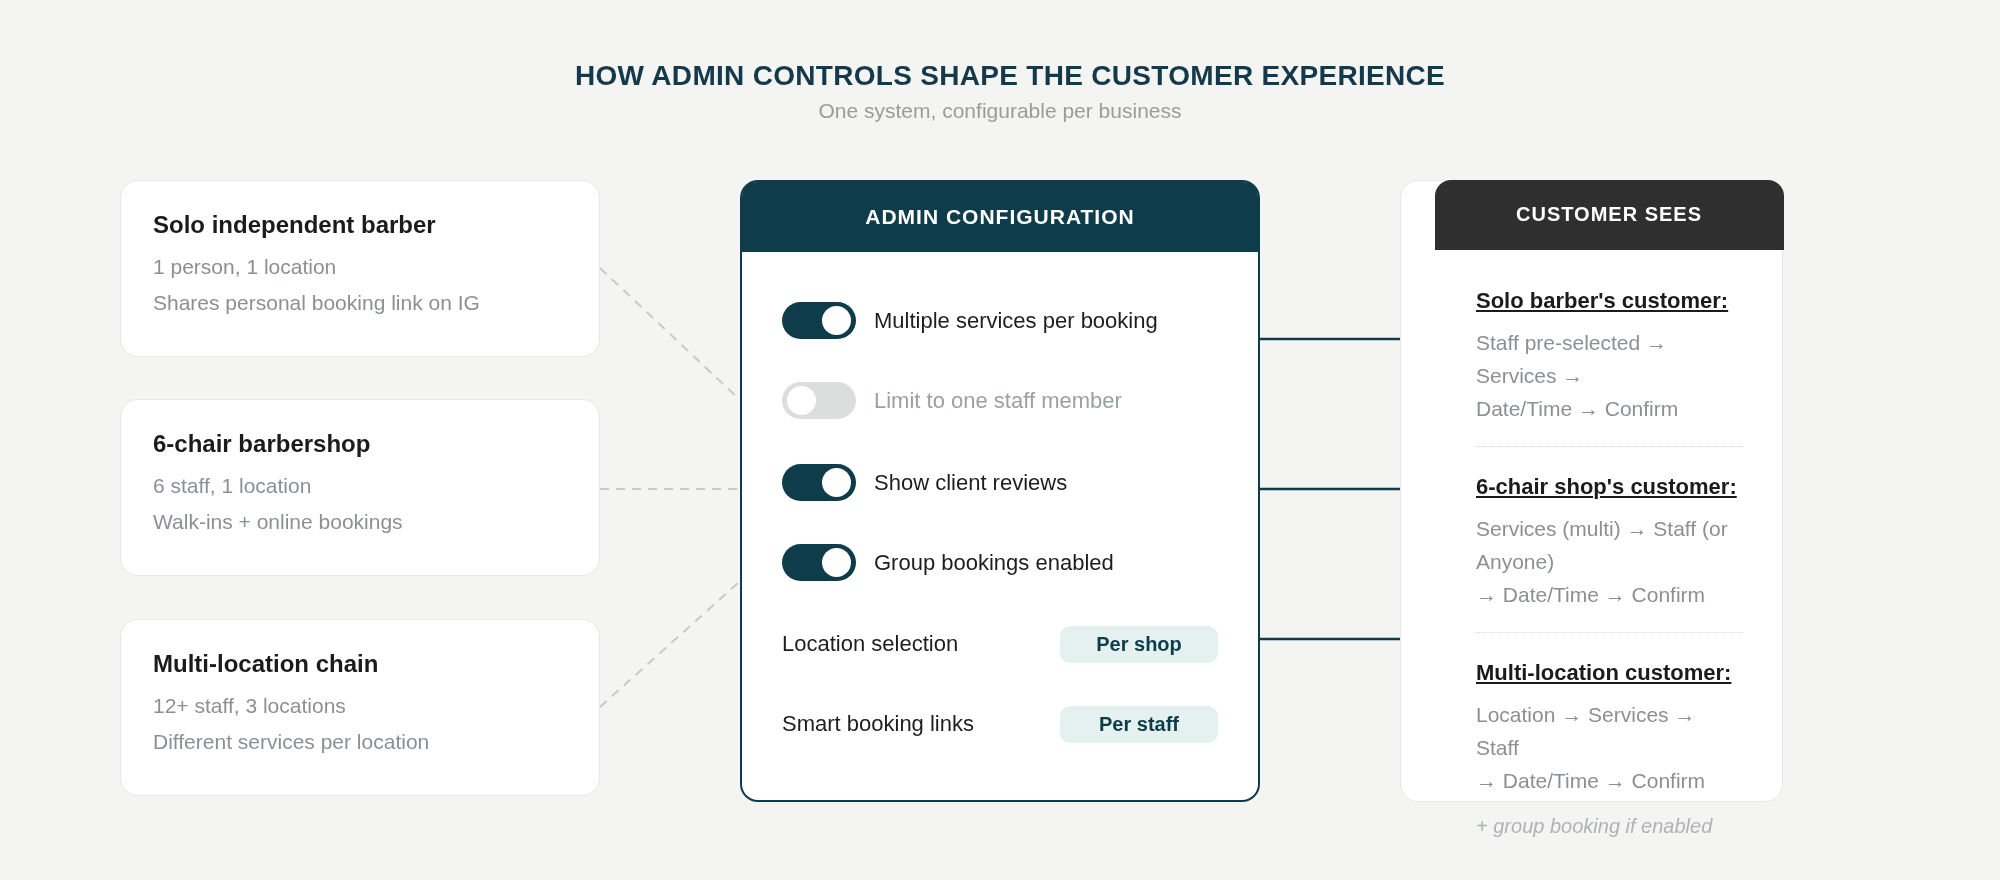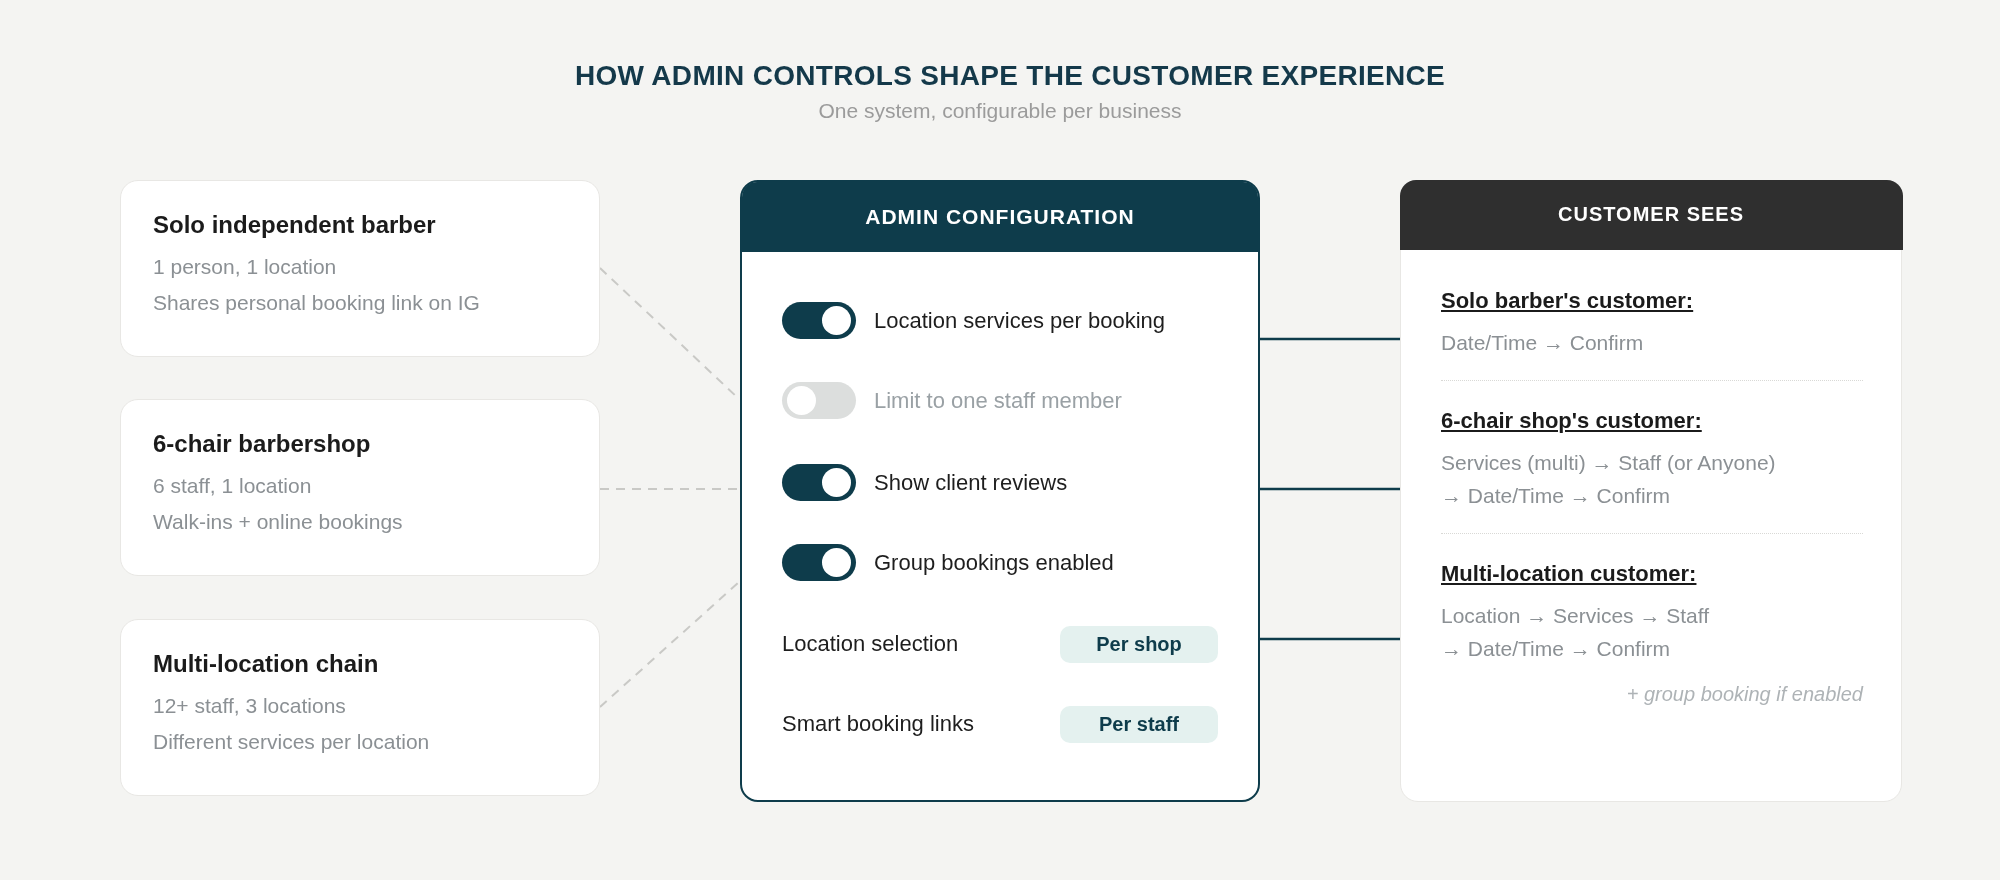--- a/index.html
+++ b/index.html
@@ -53,34 +53,34 @@
     display:flex;align-items:center;justify-content:space-between;
   }
   .setting-label{font-size:22px;color:#1e1e1e;white-space:nowrap;}
   .badge{
     width:158px;height:37px;border-radius:10px;background:#e4f1ef;
     display:flex;align-items:center;justify-content:center;
     font-size:20px;font-weight:bold;color:#0e3c4b;
   }
   
   .customer-panel{
-    position:absolute;left:1400px;top:180px;width:502px;height:622px;box-sizing:border-box;
-    background:#ffffff;border:1.5px solid #e8e7e4;border-radius:18px;z-index:1;
+    position:absolute;left:1400px;top:180px;width:383px;height:622px;box-sizing:border-box;
+    background:#ffffff;border:1.5px solid #e8e7e4;border-radius:18px;z-index:1;padding-left:35px;
   }
   .customer-panel .panel-header{
     height:70px;background:#2f2f2f;border-radius:16px 16px 0 0;
     display:flex;align-items:center;justify-content:center;
     color:#ffffff;font-size:20px;font-weight:bold;letter-spacing:1px;
     margin:-1.5px -1.5px 0;
   }
   .customer-body{padding:38px 38px 0 40px;}
   .cust-section h3{font-size:22px;font-weight:bold;color:#1b1b1b;margin:0 0 13px;line-height:25px;text-decoration:underline;}
   .cust-section p.flow-line{font-size:21px;color:#8b9094;margin:0;line-height:33px;}
   .divider{border:0;border-top:1px dotted #d9d9d6;margin:21px 0 27px;}
-  .cust-note{font-size:20px;font-style:italic;color:#aeb3b6;margin:18px 0 0;text-align:right;}
+  .cust-note{font-size:20px;font-style:italic;color:#aeb3b6;margin:18px 0 0;}
 </style>
 </head>
 <body>
 
 <div class="canvas">
 
   <svg class="connectors" width="2000" height="880" viewBox="0 0 2000 880">
     <line class="dash-line" x1="600" y1="268" x2="738" y2="398"></line>
     <line class="dash-line" x1="600" y1="489" x2="738" y2="489"></line>
     <line class="dash-line" x1="600" y1="707" x2="738" y2="583"></line>
@@ -108,21 +108,21 @@
     <p>Different services per location</p>
   </div>
 
   <section class="admin-panel">
     <div class="panel-header">ADMIN CONFIGURATION</div>
 
     <div class="toggle-row" style="top:120px">
       <span class="toggle" data-state="on">
           <span class="knob"></span>
         </span>
-      <span class="toggle-label">Location services per booking</span>
+      <span class="toggle-label">Multiple services per booking</span>
     </div>
     <div class="toggle-row" style="top:200px">
       <span class="toggle" data-state="off">
           <span class="knob"></span>
         </span>
       <span class="toggle-label">Limit to one staff member</span>
     </div>
     <div class="toggle-row" style="top:282px">
       <span class="toggle" data-state="on">
           <span class="knob"></span>
@@ -145,20 +145,21 @@
       <span class="badge">Per staff</span>
     </div>
   </section>
 
   <section class="customer-panel">
     <div class="panel-header">CUSTOMER SEES</div>
     <div class="customer-body">
 
       <div class="cust-section">
         <h3>Solo barber's customer:</h3>
+        <p class="flow-line">Staff pre-selected → Services →</p>
         <p class="flow-line">Date/Time → Confirm</p>
       </div>
       <hr class="divider">
 
       <div class="cust-section">
         <h3>6-chair shop's customer:</h3>
         <p class="flow-line">Services (multi) → Staff (or Anyone)</p>
         <p class="flow-line">→ Date/Time → Confirm</p>
       </div>
       <hr class="divider">

